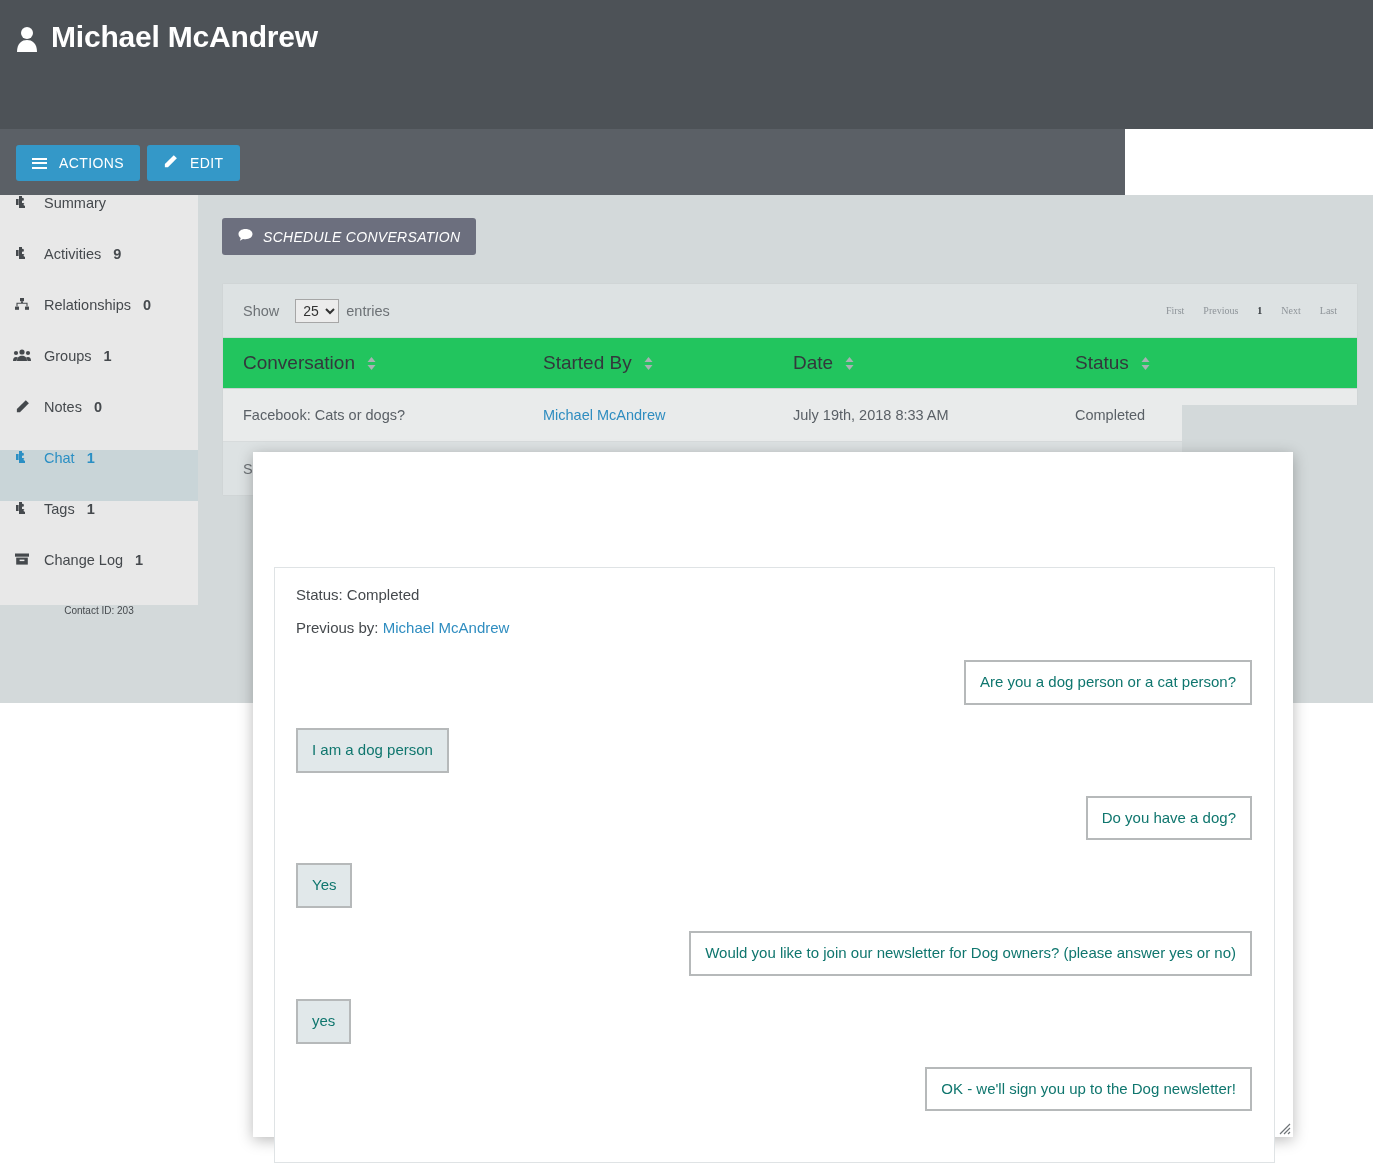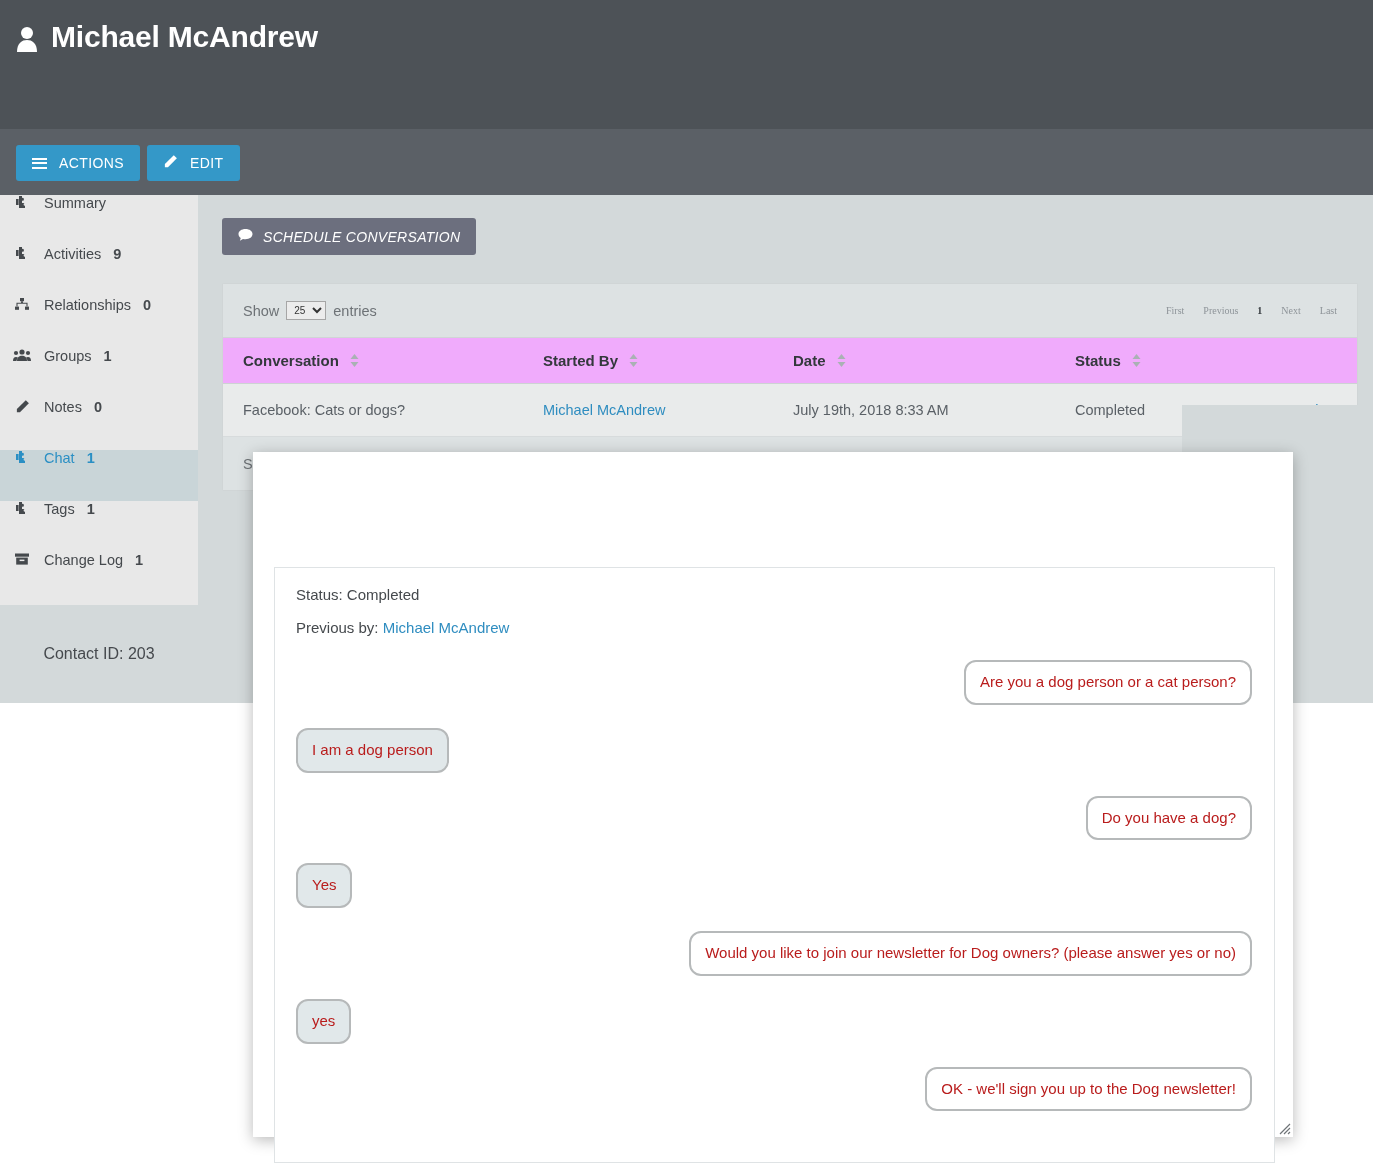--- a/index.html
+++ b/index.html
@@ -26,21 +26,21 @@
     color: #ffffff;
   }
   .person-icon {
     display: inline-block; width: 22px; height: 28px;
     position: relative; top: 2px;
   }
 
   
   .action-band {
     position: absolute; left: 0; top: 129px;
-    width: 1373px; height: 66px;
+    width: 1125px; height: 66px;
     background: #5b6066;
   }
   .btn-primary {
     position: absolute; top: 16px;
     height: 36px;
     background: #3498c8;
     color: #ffffff;
     border: none;
     border-radius: 3px;
     font-size: 14px;
@@ -91,22 +91,21 @@
     width: 20px; display:flex; justify-content:center; align-items:center;
     color: #45494d; flex: 0 0 20px;
   }
   .side-item.active .si-icon { color: #2a8fc4; }
   .side-item .si-label { white-space: nowrap; }
   .side-item .si-count { font-weight: bold; }
   .contact-id {
     position: absolute; left: 0; top: 605px;
     width: 198px; height: 98px;
     display: flex; align-items: flex-start; justify-content: center;
-    padding-top: 40px;
-    font-size: 16px; color: #45494d;
+    font-size: 10px; color: #45494d;
     z-index: 4;
   }
 
   
   .main-region {
     position: absolute; left: 198px; top: 195px;
     width: 1175px; height: 508px;
   }
 
   .schedule-btn {
@@ -136,42 +135,43 @@
     display: flex; align-items: center;
     padding: 0 20px;
     position: relative;
   }
   .show-entries {
     font-size: 14.5px; color: #6d7276;
     display: flex; align-items: center; gap: 7px;
   }
   .entries-select {
     font-family: "Liberation Sans", sans-serif;
-    font-size: 10px;
+    font-size: 14px;
     border: 1px solid #a6a6a6;
     background: #ececec;
     padding: 2px 3px;
     color: #333;
+    margin-left: 9px;
   }
   .pagination {
     position: absolute; right: 20px; top: 0; height: 53px;
     display: flex; align-items: center; gap: 19px;
     font-size: 10px;
     font-family: Liberation Serif, serif;
   }
   .pagination .pg { color: #8e9499; cursor: pointer; }
   .pagination .pg.current { color: #33383c; font-weight: bold; cursor: pointer; }
 
   .tbl { width: 100%; border-collapse: collapse; }
   .tbl th {
-    background: #f0abfc;
+    background: #22c55e;
     text-align: left;
-    font-size: 15px;
+    font-size: 19px;
     color: #33383c;
-    font-weight: bold;
+    font-weight: normal;
     padding: 14px 0 14px 0;
     border-top: 1px solid #d0d5d6;
     border-bottom: 1px solid #cdd2d3;
     white-space: nowrap;
   }
   .tbl th .sort-ico {
     display: inline-block; margin-left: 7px;
     position: relative; top: 1px;
     color: #a9b1b4;
   }
@@ -259,24 +259,24 @@
   .meta-line {
     font-size: 15px; color: #45494d;
     margin-bottom: 16px;
   }
   .chat-area { margin-top: 24px; position: relative; }
   .bubble-row { display: flex; margin-bottom: 23px; }
   .bubble-row.left { justify-content: flex-start; }
   .bubble-row.right { justify-content: flex-end; }
   .bubble {
     border: 2px solid #b6b9ba;
-    border-radius: 12px;
+    border-radius: 0;
     padding: 11px 14px;
     font-size: 15px;
-    color: #b91c1c;
+    color: #0f766e;
     max-width: 740px;
     line-height: 1.25;
   }
   .bubble.bot { background: #ffffff; }
   .bubble.user { background: #e1e8ea; }
 
   .resize-grip {
     position: absolute; right: 2px; bottom: 2px;
     width: 14px; height: 14px;
     cursor: nwse-resize;

